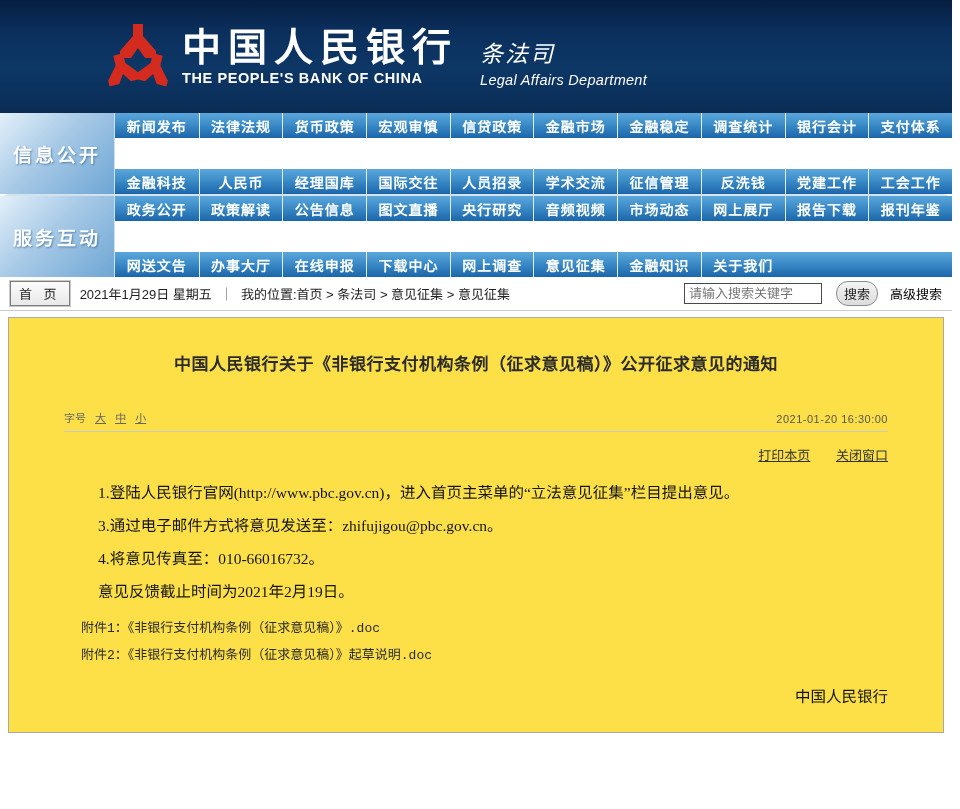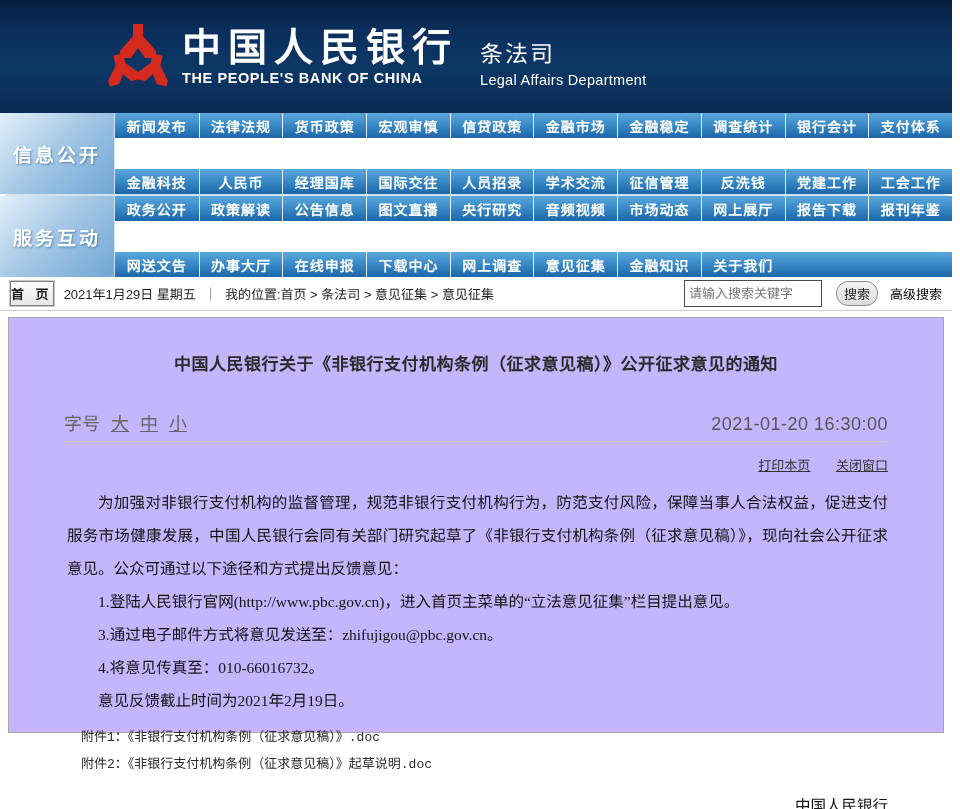--- a/index.html
+++ b/index.html
@@ -17,21 +17,21 @@
     background:linear-gradient(180deg,#061e40 0%, #0b2f5d 28%, #0d3766 60%, #0a2c55 100%);
     display:flex; align-items:center; position:relative;
   }
   .logo-wrap { margin-left:106px; width:64px; height:66px; }
   .brand { margin-left:12px; color:#ffffff; }
   .brand-cn {
     font-family:"Liberation Serif", serif;
     font-size:39px; font-weight:bold; letter-spacing:7px; line-height:40px;
   }
   .brand-en { font-size:14.5px; font-weight:bold; letter-spacing:0.6px; margin-top:2px; }
-  .dept { margin-left:22px; color:#ffffff; align-self:center; padding-top:10px; }
+  .dept { margin-left:22px; color:#ffffff; align-self:center; padding-top:10px;font-style:italic; }
   .dept-cn { font-size:23px; letter-spacing:2px; }
   .dept-en { font-size:14.5px; margin-top:3px; letter-spacing:0.3px; }
 
   
   .nav { width:100%; }
   .nav-section { display:flex; }
   .nav-section + .nav-section { border-top:2px solid #d3e2ef;border-radius:9px; }
   .nav-label {
     width:115px; flex:0 0 115px;
     background:linear-gradient(135deg,#e3f0fa 0%, #a7c9e6 45%, #6ea6d4 100%);
@@ -54,49 +54,49 @@
   .nav-cell.filled + .nav-cell.filled { border-left:1px solid rgba(255,255,255,.85); }
 
   
   .toolbar {
     height:34px; background:#ffffff; border-bottom:1px solid #cccccc;
     display:flex; align-items:center; padding:0 10px; font-size:13px; color:#222;
   }
   .home-btn {
     border:1px solid #7e7e7e; outline:1px solid #c9c9c9;
     background:linear-gradient(180deg,#fbfbfb,#e9e9e9);
-    font-size:13px; font-weight:bold; color:#1a1a1a;
-    padding:2px 0; letter-spacing:4px; cursor:pointer; margin-right:10px;
+    font-size:13px; font-weight:normal; color:#1a1a1a;
+    padding:2px 8px; letter-spacing:4px; cursor:pointer; margin-right:10px;
   }
   .crumb-sep { margin:0 8px; color:#555; }
   .search-box { margin-left:auto; display:flex; align-items:center; }
   .search-input {
-    width:138px; height:27px; border:1px solid #4a4a4a; background:#fff;
+    width:138px; height:21px; border:1px solid #4a4a4a; background:#fff;
     font-size:13px; padding:4px 4px; color:#333;
   }
   .search-btn {
     margin-left:14px; font-size:13px; color:#1a1a1a;
     background:linear-gradient(180deg,#f4f4f4,#dcdcdc);
     border:1px solid #8a8a8a; border-radius:12px;
     padding:2px 7px; cursor:pointer;
   }
   .adv-search { margin-left:12px; color:#000; cursor:pointer; }
 
   
   .panel {
     margin:6px 8px 0 8px; height:416px;
-    background:#c4b5fd; border:1px solid #a8a8a8; position:relative;
+    background:#fde047; border:1px solid #a8a8a8; position:relative;
   }
   .article-title {
     text-align:center; font-size:17px; font-weight:bold; color:#2b2b2b;
     padding:32px 60px 0 60px; letter-spacing:0.5px;
   }
   .meta-row {
     display:flex; align-items:flex-end; margin:34px 55px 0 55px;
-    font-size:18px; color:#666;
+    font-size:11px; color:#666;
   }
   .font-size-ctrl span { margin-right:6px; }
   .fs-link { text-decoration:underline; cursor:pointer; }
   .meta-time { margin-left:auto; color:#555; letter-spacing:0.5px; }
   .meta-divider { border:none; border-top:1px solid #c9c9c9; margin:6px 55px 0 55px; }
   .link-row { text-align:right; margin:13px 55px 0 55px; font-size:13px; }
   .link-row a { color:#333; text-decoration:underline; cursor:pointer; margin-left:22px; }
 
   .article-body {
     margin:12px 55px 0 58px;
@@ -235,21 +235,20 @@
       <div class="meta-time">2021-01-20 16:30:00</div>
     </div>
     <hr class="meta-divider">
 
     <div class="link-row">
       <a>打印本页</a>
       <a>关闭窗口</a>
     </div>
 
     <div class="article-body">
-      <p>为加强对非银行支付机构的监督管理，规范非银行支付机构行为，防范支付风险，保障当事人合法权益，促进支付服务市场健康发展，中国人民银行会同有关部门研究起草了《非银行支付机构条例（征求意见稿）》，现向社会公开征求意见。公众可通过以下途径和方式提出反馈意见：</p>
       <p>1.登陆人民银行官网(http://www.pbc.gov.cn)，进入首页主菜单的“立法意见征集”栏目提出意见。</p>
       <p>3.通过电子邮件方式将意见发送至：zhifujigou@pbc.gov.cn。</p>
       <p>4.将意见传真至：010-66016732。</p>
       <p>意见反馈截止时间为2021年2月19日。</p>
     </div>
 
     <div class="attachments">
       <div class="attachment">附件1：《非银行支付机构条例（征求意见稿）》.doc</div>
       <div class="attachment">附件2：《非银行支付机构条例（征求意见稿）》起草说明.doc</div>
     </div>

